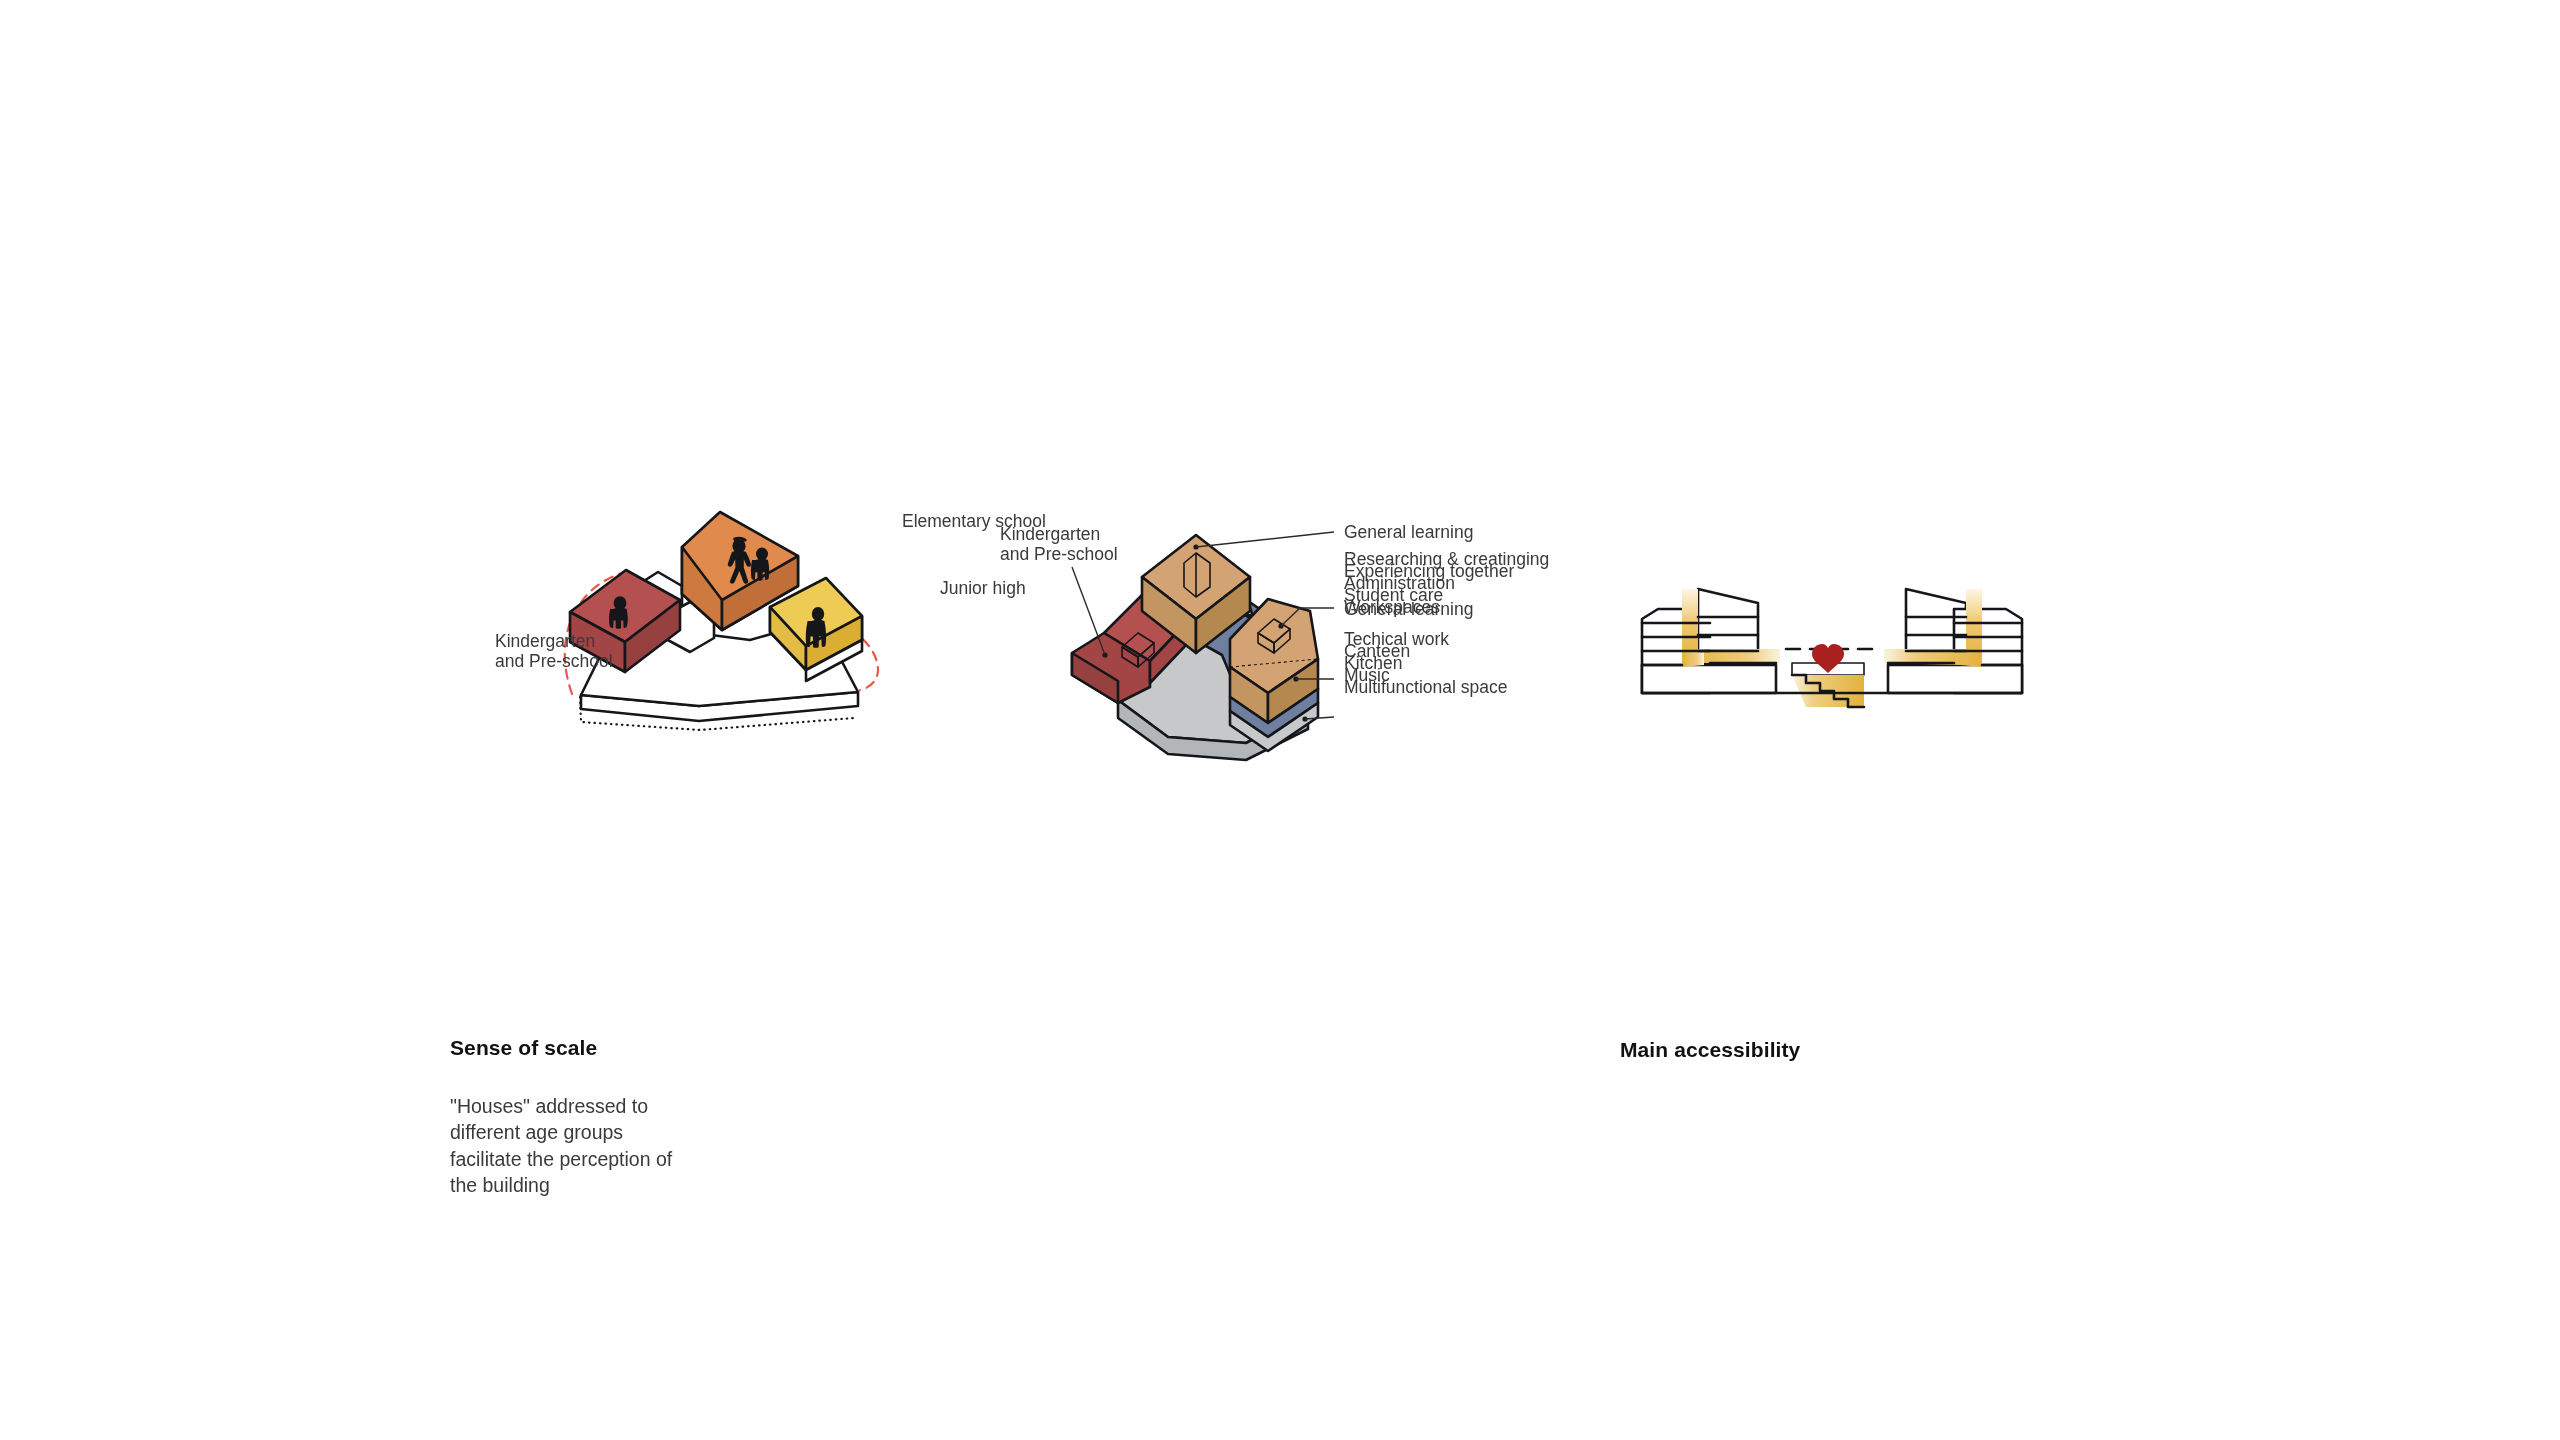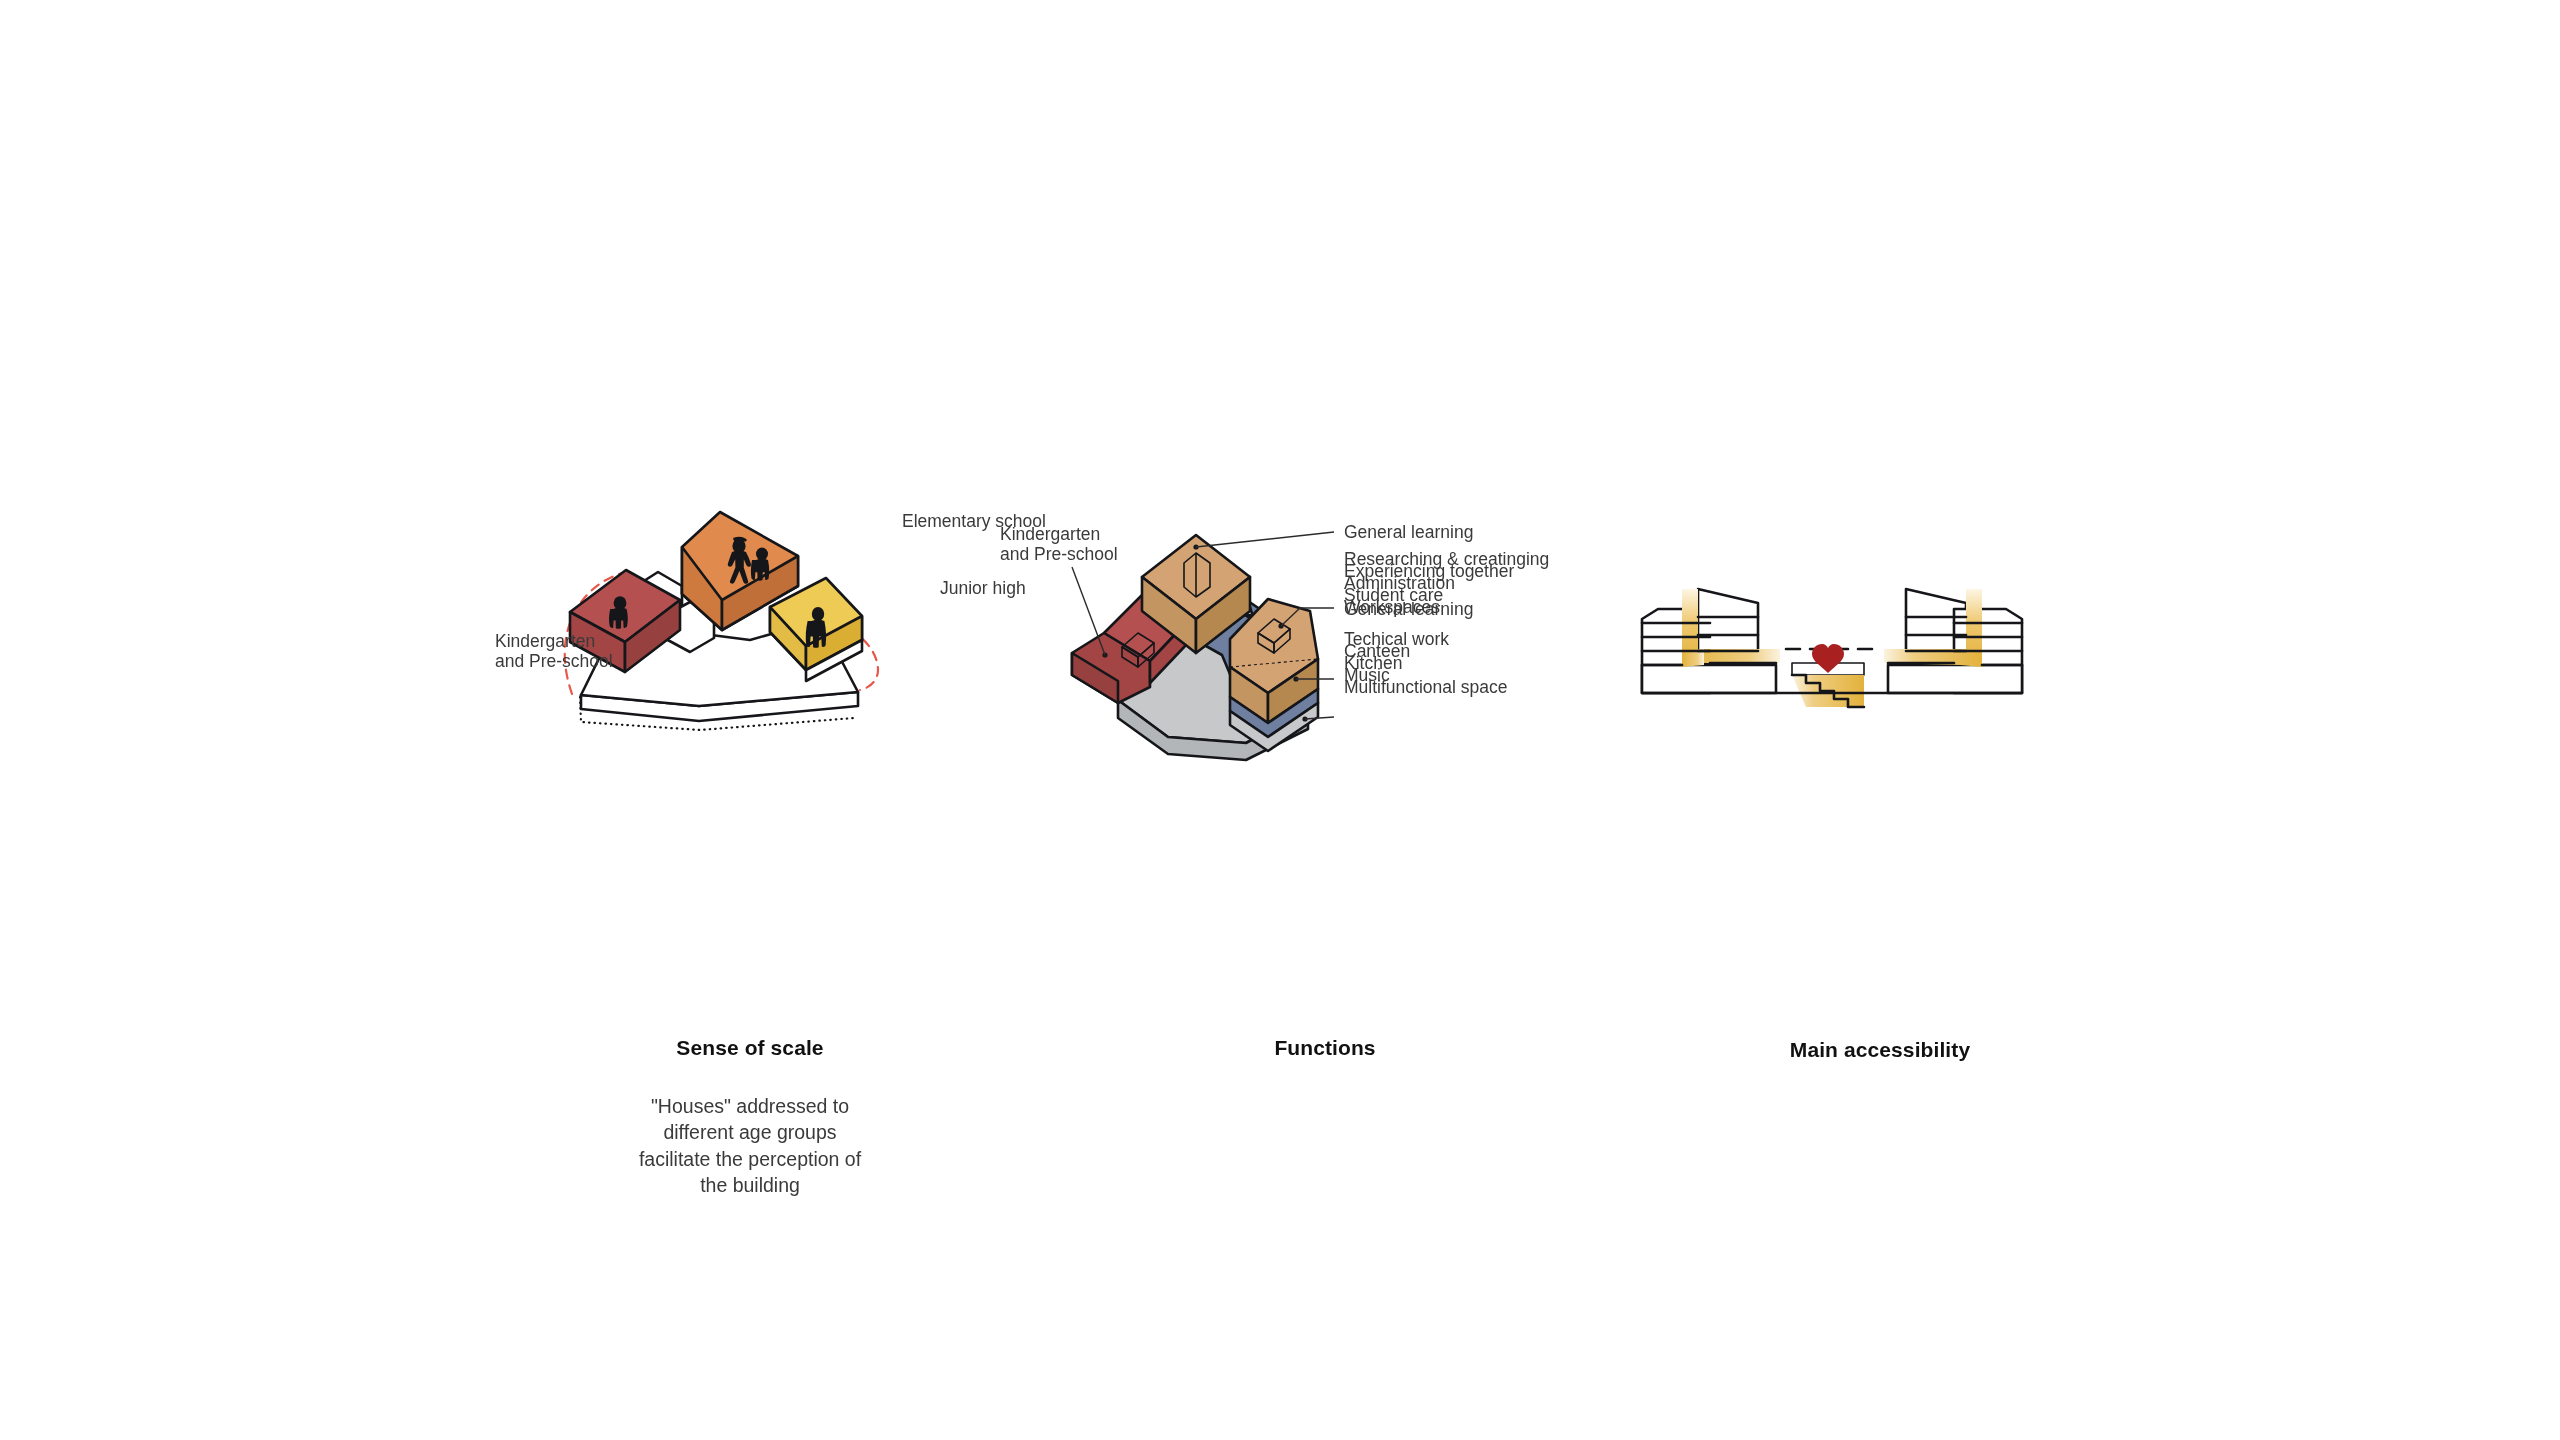--- a/index.html
+++ b/index.html
@@ -34,21 +34,20 @@
   .figure {
     position: absolute;
     left: 0;
     top: 0;
     width: 100%;
   }
   .figure svg { display: block; overflow: visible; }
 
   .caption-block {
     position: absolute;
-    text-align: center;
     width: 100%;
   }
   .caption-title {
     font-size: 21px;
     font-weight: bold;
     letter-spacing: 0.1px;
     color: #111111;
     margin: 0;
     line-height: 1.2;
   }
@@ -293,23 +292,20 @@
         <g>
           <text class="lbl" x="344" y="140">Techical work</text>
           <text class="lbl" x="344" y="152">Canteen</text>
           <text class="lbl" x="344" y="164">Kitchen</text>
           <text class="lbl" x="344" y="176">Music</text>
           <text class="lbl" x="344" y="188">Multifunctional space</text>
         </g>
       </svg>
     </div>
 
-    <div class="caption-block" style="top:1035px;">
-      <p class="caption-title">Functions</p>
-    </div>
   </div>
 
   <div class="panel" id="panel-access">
 
     <div class="figure" style="top:575px;">
       <svg width="520" height="160" viewBox="0 0 520 160">
         <defs>
           <linearGradient id="gradShaftL" x1="0" y1="0" x2="0" y2="1">
             <stop offset="0%" stop-color="#FDF6E4"></stop>
             <stop offset="45%" stop-color="#EFC971"></stop>

